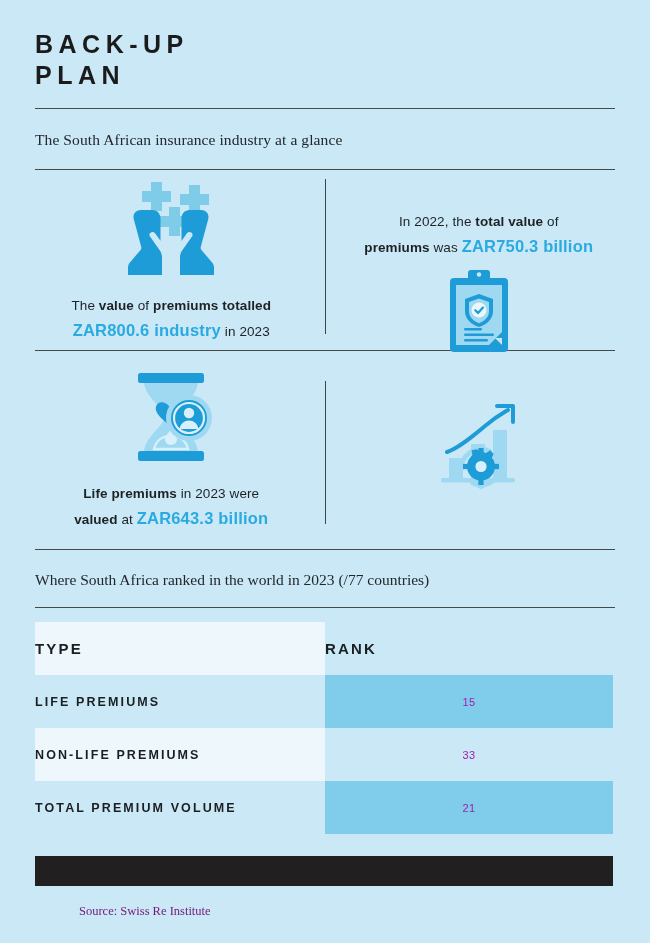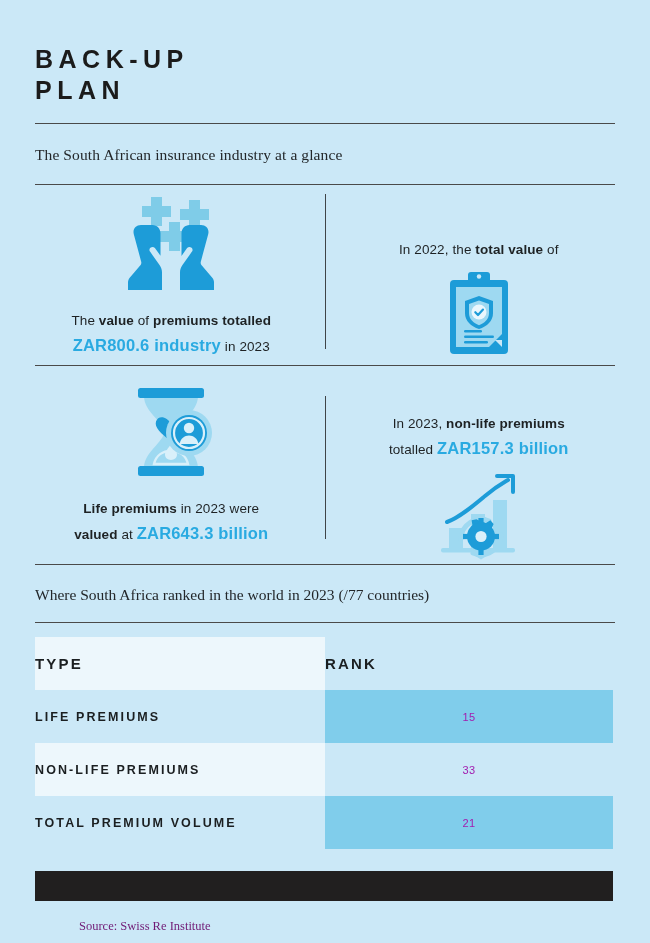--- a/index.html
+++ b/index.html
@@ -12,21 +12,21 @@
     background: #cbe8f7;
     font-family: "Liberation Sans", sans-serif;
     overflow: hidden;
     position: relative;
   }
   .page {
     position: relative;
     width: 650px;
     height: 728px;
     box-sizing: border-box;
-    padding: 16px 35px;
+    padding: 1px 35px;
   }
 
   
   .title-block {
     padding-top: 28px;
   }
   .title-line {
     font-family: "Liberation Sans", sans-serif;
     font-weight: bold;
     font-size: 25px;
@@ -203,20 +203,21 @@
         </span>
         <div class="cap cap-below">
           <div>The <b>value</b> of <b>premiums totalled</b></div>
           <div><span class="big">ZAR800.6 industry</span> in <span>2023</span></div>
         </div>
       </div>
 
       <div class="cell cell-right">
         <div class="cap cap-above">
           <div>In <span>2022</span>, the <b>total value</b> of</div>
+          <div><b>premiums</b> was <span class="big">ZAR750.3 billion</span></div>
         </div>
         <span class="cell-icon">
           <svg width="74" height="86" viewBox="0 0 74 86" aria-hidden="true">
             <rect x="8" y="8" width="58" height="74" rx="4" fill="#1d9cd8"></rect>
             <rect x="14" y="15" width="46" height="60" fill="#9ed9f1"></rect>
             <path d="M60 62v13H47z" fill="#1d9cd8"></path>
             <path d="M53 68h7v7z" fill="#cbe8f7"></path>
             <rect x="26" y="0" width="22" height="13" rx="3" fill="#1d9cd8"></rect>
             <circle cx="37" cy="4.5" r="2.2" fill="#cbe8f7"></circle>
             <path d="M37 24l14 5v12c0 8-6 13.5-14 16-8-2.5-14-8-14-16V29z" fill="#1d9cd8"></path>
@@ -254,24 +255,20 @@
             <path d="M53.6 60c1-5.4 4.8-8.4 9.4-8.4s8.4 3 9.4 8.4z" fill="#d9f0fa"></path>
           </svg>
         </span>
         <div class="cap cap-below">
           <div><b>Life premiums</b> in <span>2023</span> were</div>
           <div><b>valued</b> at <span class="big">ZAR643.3 billion</span></div>
         </div>
       </div>
 
       <div class="cell cell-right">
-        <div class="cap cap-above">
-          <div>In <span>2023</span>, <b>non-life premiums</b></div>
-          <div>totalled <span class="big">ZAR157.3 billion</span></div>
-        </div>
         <span class="cell-icon">
           <svg width="92" height="92" viewBox="0 0 92 92" aria-hidden="true">
             <g fill="#9ed9f1">
               <rect x="16" y="56" width="14" height="22"></rect>
               <rect x="38" y="42" width="14" height="36"></rect>
               <rect x="60" y="28" width="14" height="50"></rect>
               <rect x="8" y="76" width="74" height="4.5" rx="2"></rect>
             </g>
             <path d="M14 50C26 46 40 34 52 24s18-13 23-16" fill="none" stroke="#1d9cd8" stroke-width="4" stroke-linecap="round"></path>
             <path d="M64 4h16v16" fill="none" stroke="#1d9cd8" stroke-width="4" stroke-linecap="round" stroke-linejoin="round"></path>

